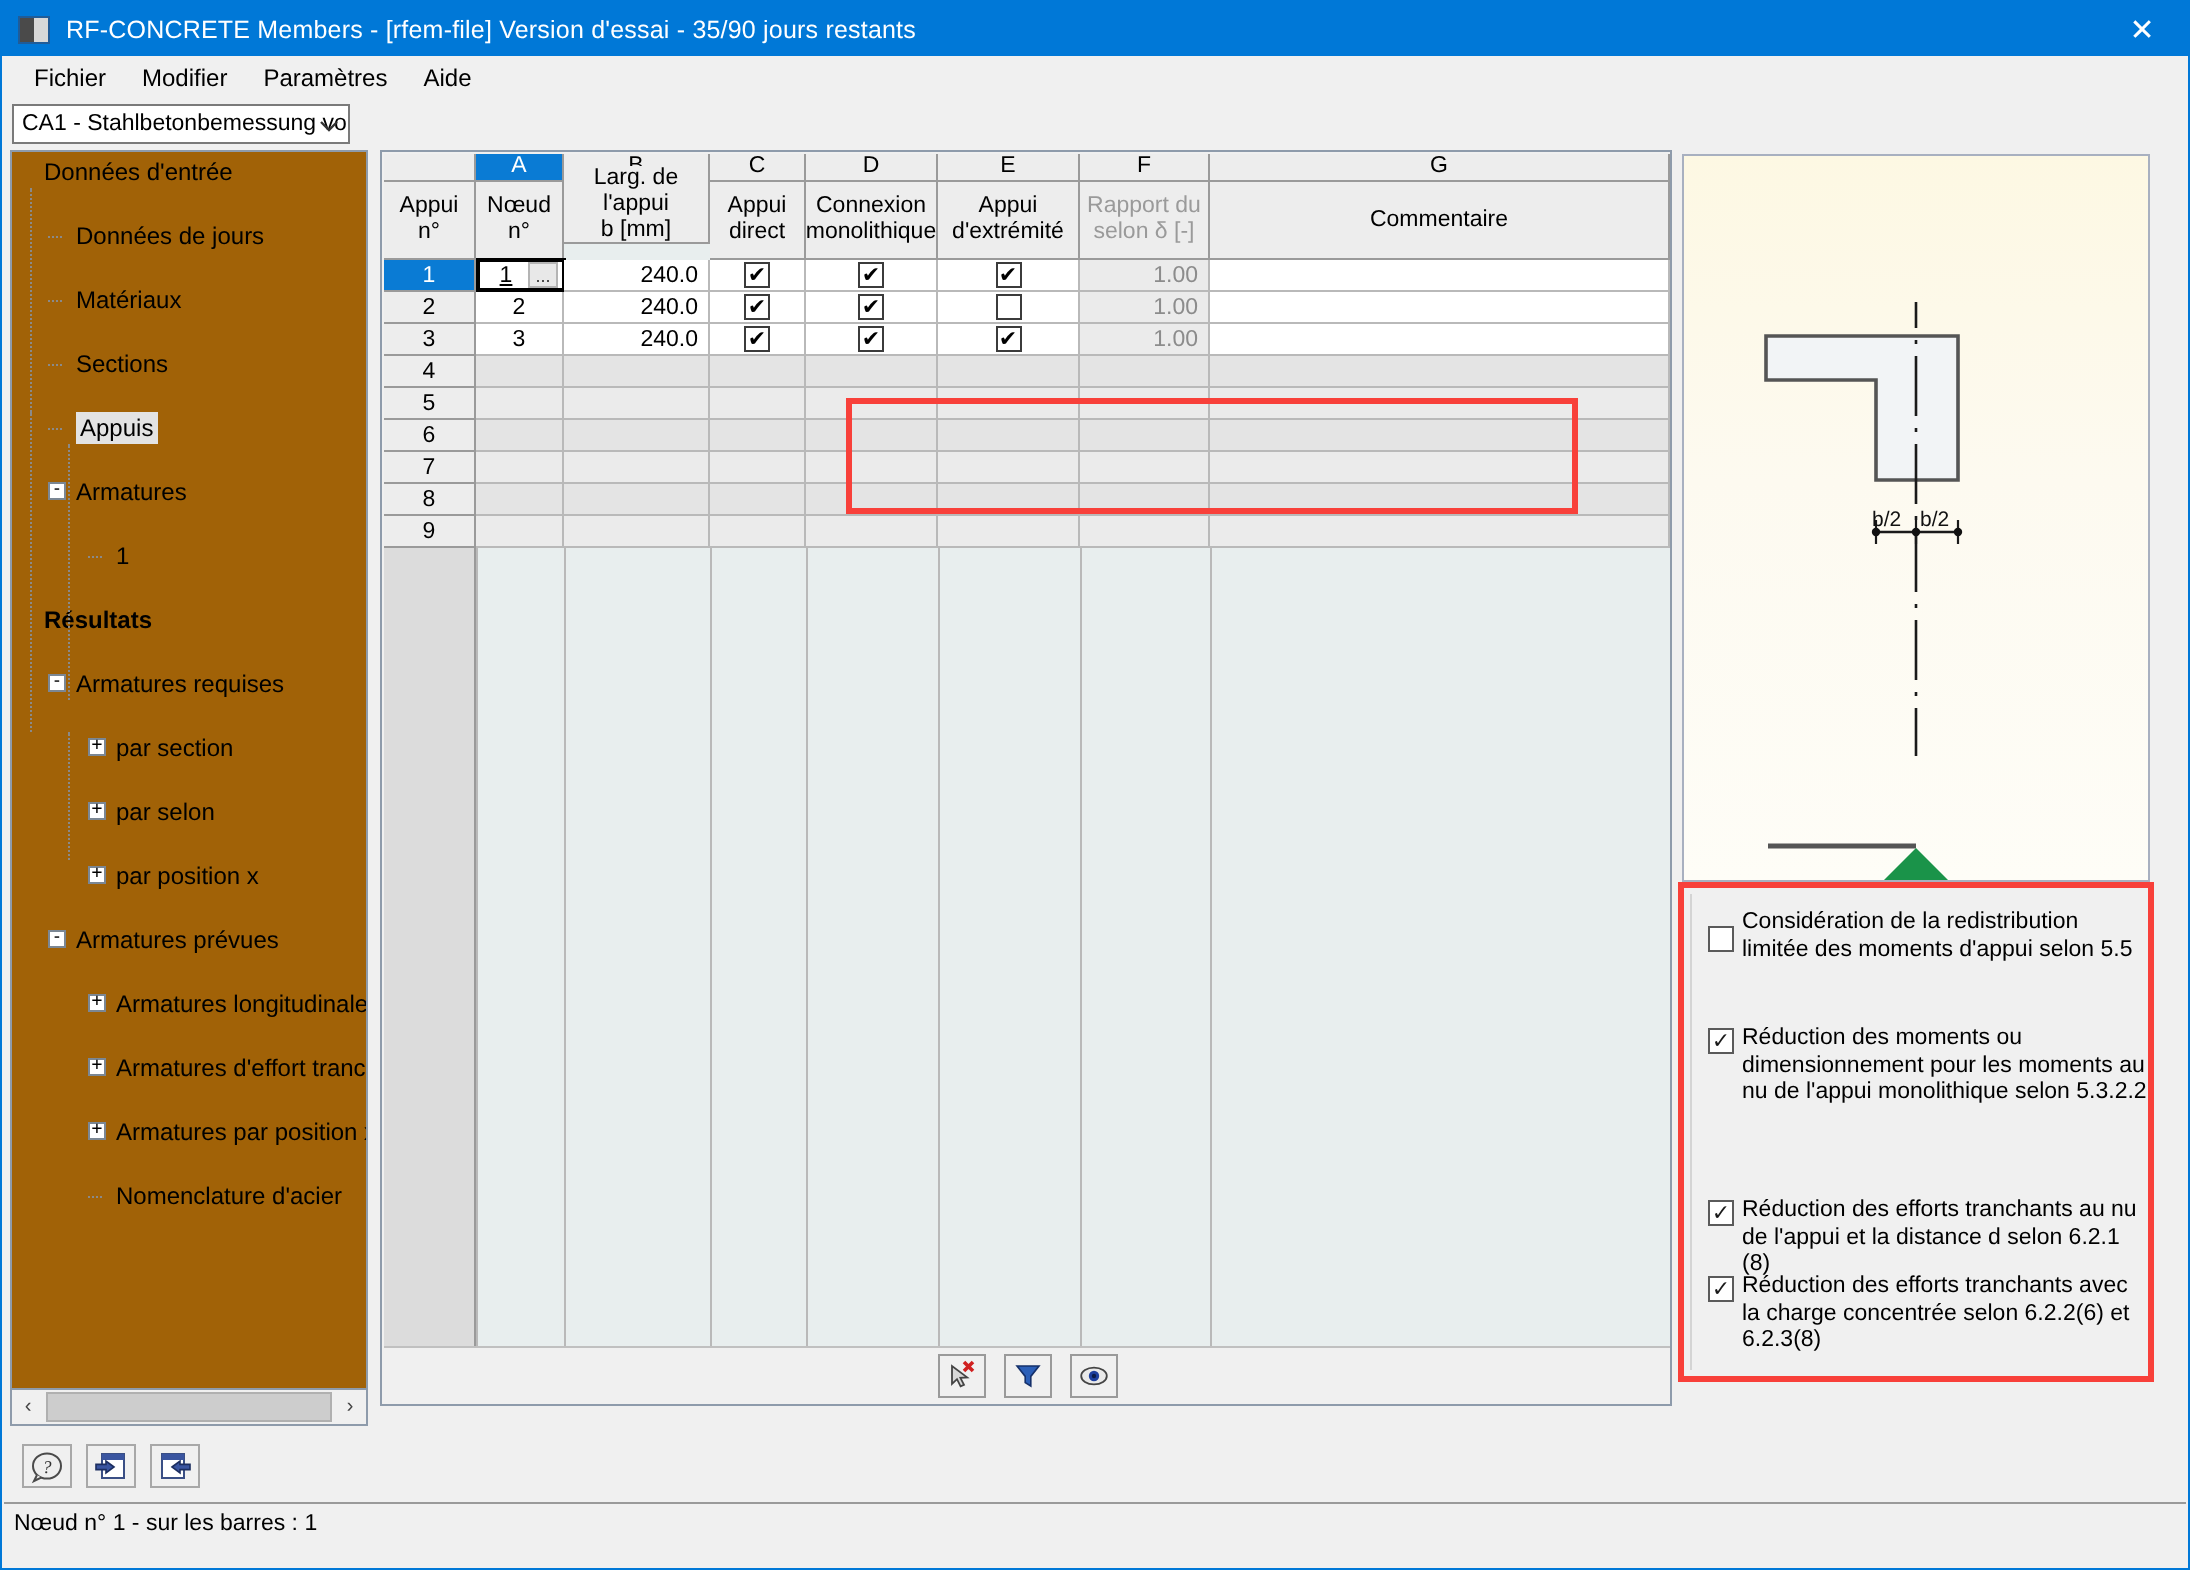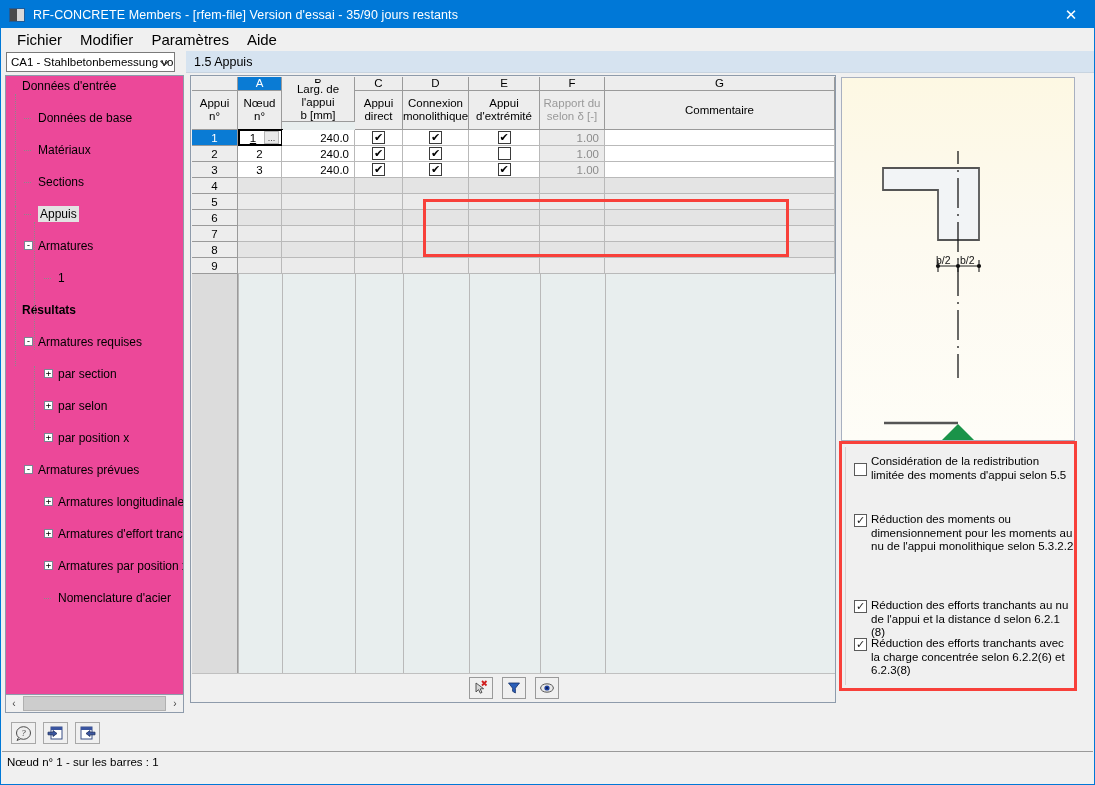--- a/index.html
+++ b/index.html
@@ -37,21 +37,21 @@
     position: absolute; right: 0; top: 0; width: 46px; height: 27px;
     display: flex; align-items: center; justify-content: center;
     color: #fff; font-size: 15px; font-family: "DejaVu Sans", sans-serif;
   }
 
   
   #menubar {
     position: absolute; left: 0; top: 27px; width: 1093px; height: 22px;
     background: #f0f0f0; display: flex; align-items: center; padding-left: 7px;
   }
-  #menubar .mi { padding: 2px 9px; font-size: 15px; color: #000; }
+  #menubar .mi { padding: 2px 9px; font-size: 12px; color: #000; }
 
   
   #comborow { position:absolute; left:0; top:50px; width:1093px; height:24px; background:#f0f0f0; }
   #combo {
     position: absolute; left: 5px; top: 1px; width: 169px; height: 20px;
     background: #ffffff; border: 1px solid #7a7a7a;
     display: flex; align-items: center; font-size: 11.5px; padding-left: 4px;
     overflow: hidden; white-space: nowrap; color: #000;
   }
   #combo .arrow {
@@ -62,21 +62,21 @@
   #pagetitle {
     position: absolute; left: 185px; top: 0px; width: 908px; height: 22px;
     background: #d6e3f0; color: #000; font-size: 12.5px;
     display: flex; align-items: center; padding-left: 8px;
     border-bottom: 1px solid #c8d4e0;
   }
 
   
   #treepanel {
     position: absolute; left: 4px; top: 74px; width: 179px; height: 621px;
-    background: #ec4899; border: 1px solid #8e9bab;
+    background: #a16207; border: 1px solid #8e9bab;
     overflow: hidden;
   }
   #tree { position: absolute; left: 0; top: 2px; width: 100%; font-size: 12px; color: #000; }
   .tnode { position: relative; height: 16px; line-height: 16px; white-space: nowrap; }
   .tnode .lbl { position: absolute; white-space: nowrap; }
   .tnode .lbl.sel { background: #e3e3e3; padding: 0 2px; }
   .tnode .pm {
     position: absolute; width: 9px; height: 9px; top: 3px;
     border: 1px solid #7b8794; background: #fff;
     font-size: 9px; line-height: 7px; text-align: center; color: #000;
@@ -224,31 +224,30 @@
 
   <div id="comborow">
     <div id="combo">
       <span>CA1 - Stahlbetonbemessung vo</span>
       <span class="arrow">
         <svg width="9" height="6" viewBox="0 0 9 6">
             <path d="M0.5 1 L4.5 5 L8.5 1" stroke="#333" stroke-width="1.2" fill="none"></path>
           </svg>
       </span>
     </div>
-    <div id="pagetitle">1.5 Appuis</div>
   </div>
 
   <div id="treepanel">
     <div id="tree">
         <div class="tnode" style="top: 0px;">
           <span class="lbl" style="left: 16px;">Données d'entrée</span>
         </div>
         <div class="tnode" style="top: 16px;">
           <span class="tdash" style="left: 18px; top: 8px; width: 7px;"></span>
-          <span class="lbl" style="left: 32px;">Données de base</span>
+          <span class="lbl" style="left: 32px;">Données de jours</span>
         </div>
         <div class="tnode" style="top: 32px;">
           <span class="tdash" style="left: 18px; top: 8px; width: 7px;"></span>
           <span class="lbl" style="left: 32px;">Matériaux</span>
         </div>
         <div class="tnode" style="top: 48px;">
           <span class="tdash" style="left: 18px; top: 8px; width: 7px;"></span>
           <span class="lbl" style="left: 32px;">Sections</span>
         </div>
         <div class="tnode" style="top: 64px;">

